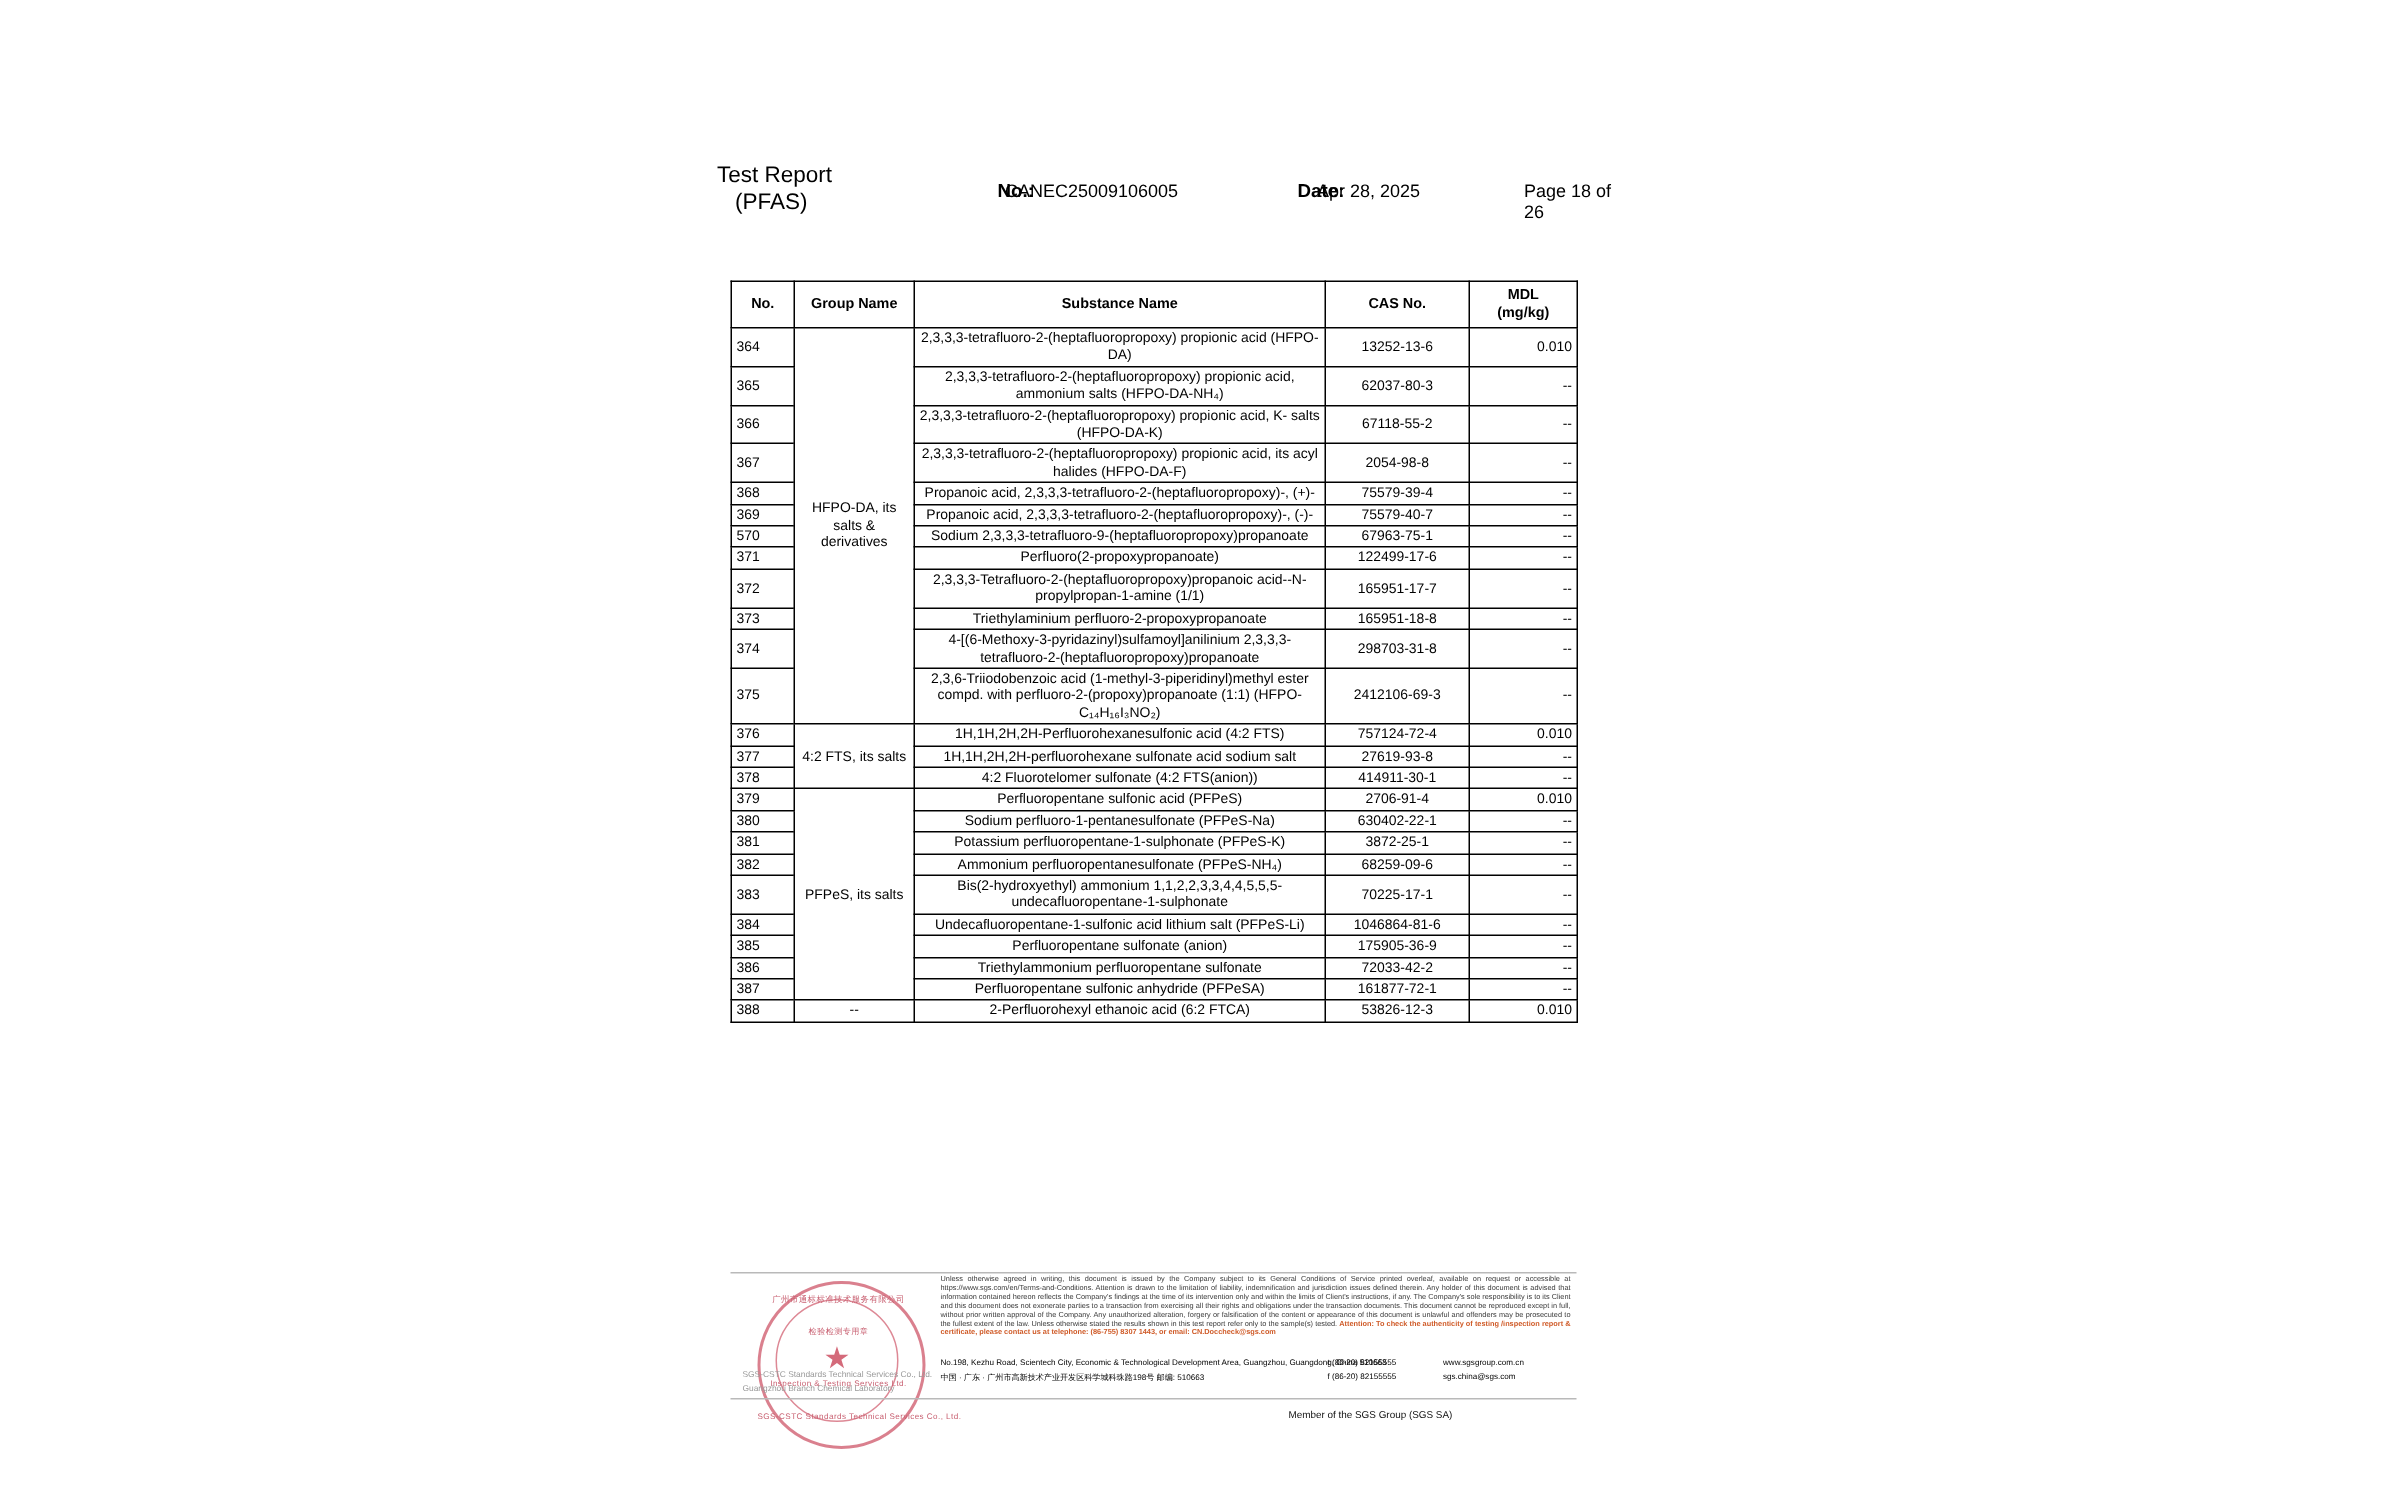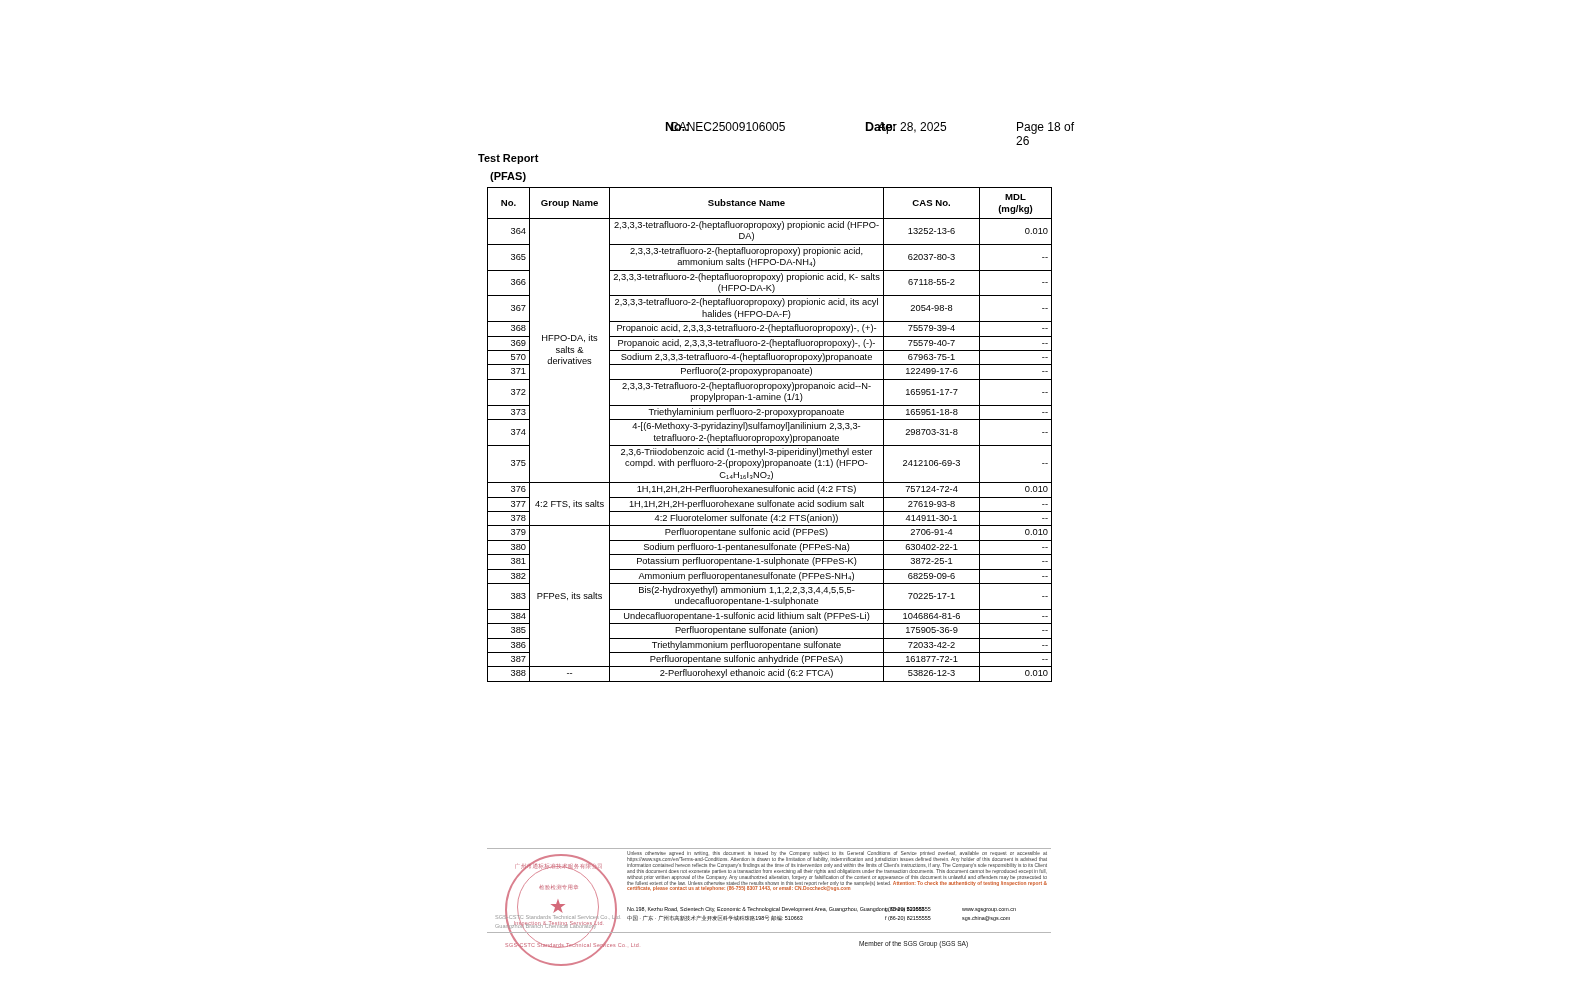--- a/index.html
+++ b/index.html
@@ -61,24 +61,23 @@
     left: 478px;
     top: 108px;
     width: 612px;
     height: 40px;
     font-size: 12.5px;
   }
   .title-block {
     position: absolute;
     left: 0;
     top: 0;
-    font-weight: bold;
-    font-size: 11px;
+    font-weight: normal;
+    font-size: 15px;
     line-height: 18px;
-    margin-top: 41px;
   }
   .title-block .t2 { padding-left: 12px; }
   .hdr-lbl {
     position: absolute;
     font-weight: bold;
     font-size: 12.5px;
     padding-left: 27px;
   }
   .hdr-val {
     position: absolute;
@@ -113,21 +112,21 @@
     font-size: 9.6px;
     line-height: 12px;
     padding: 3px 2px;
   }
   col.c-no    { width: 42px; }
   col.c-group { width: 80px; }
   col.c-sub   { width: 274px; }
   col.c-cas   { width: 96px; }
   col.c-mdl   { width: 72px; }
 
-  td.no   { text-align: right; }
+  td.no   { text-align: left; }
   td.grp  { text-align: center; vertical-align: middle; }
   td.sub  { text-align: center; }
   td.cas  { text-align: center; }
   td.mdl  { text-align: right; }
 
   
   .footer {
     position: absolute;
     left: 487px;
     top: 848px;
@@ -316,21 +315,21 @@
           <td class="mdl">--</td>
         </tr>
         <tr>
           <td class="no">369</td>
           <td class="sub">Propanoic acid, 2,3,3,3-tetrafluoro-2-(heptafluoropropoxy)-, (-)-</td>
           <td class="cas">75579-40-7</td>
           <td class="mdl">--</td>
         </tr>
         <tr>
           <td class="no">570</td>
-          <td class="sub">Sodium 2,3,3,3-tetrafluoro-4-(heptafluoropropoxy)propanoate</td>
+          <td class="sub">Sodium 2,3,3,3-tetrafluoro-9-(heptafluoropropoxy)propanoate</td>
           <td class="cas">67963-75-1</td>
           <td class="mdl">--</td>
         </tr>
         <tr>
           <td class="no">371</td>
           <td class="sub">Perfluoro(2-propoxypropanoate)</td>
           <td class="cas">122499-17-6</td>
           <td class="mdl">--</td>
         </tr>
         <tr>

